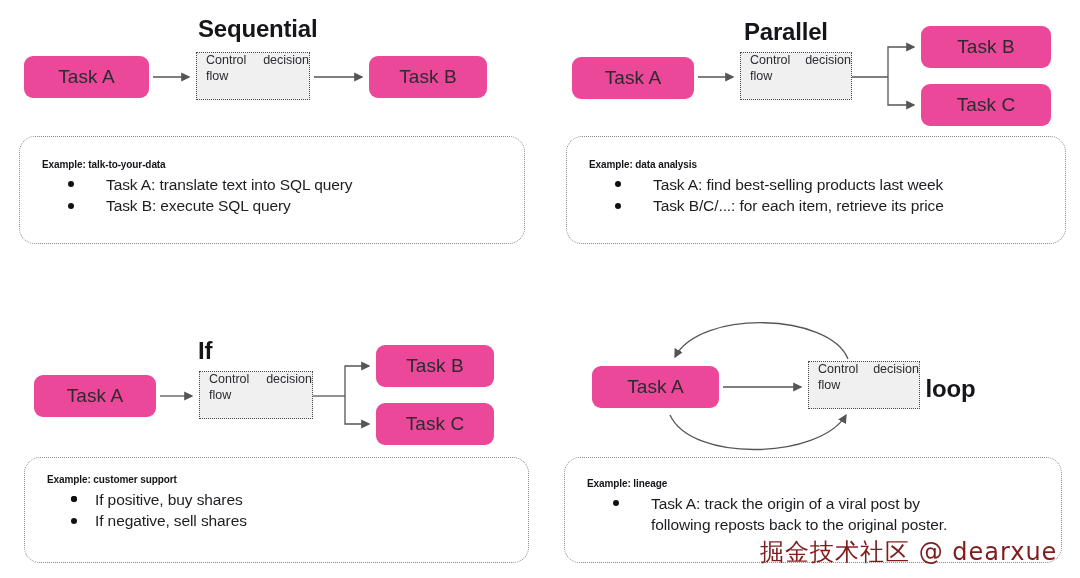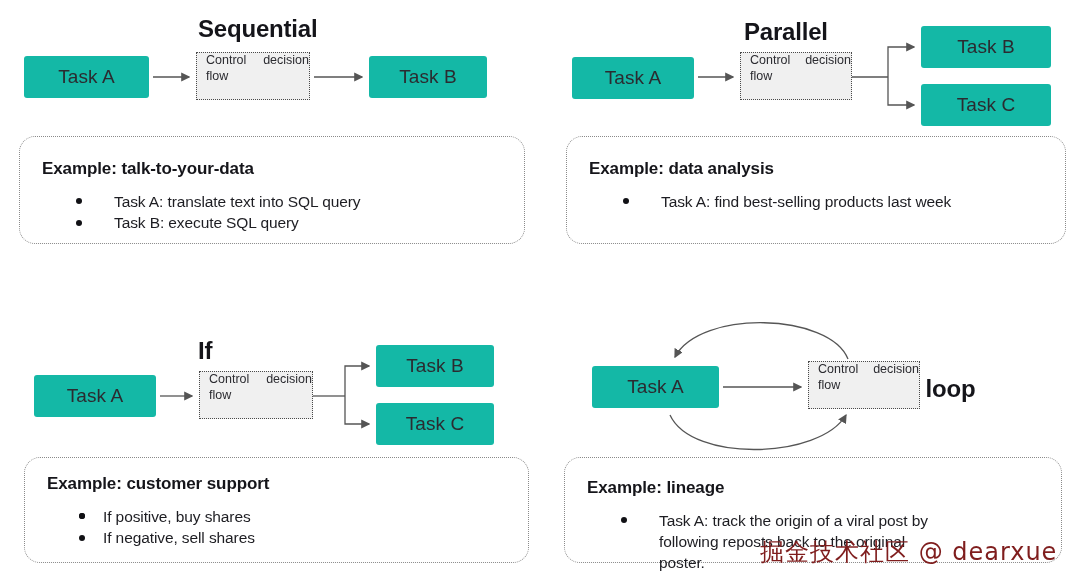--- a/index.html
+++ b/index.html
@@ -45,22 +45,22 @@
     position: absolute;
     font-size: 24px;
     font-weight: bold;
     letter-spacing: -0.2px;
     color: #15151a;
     white-space: nowrap;
   }
 
   .task-box {
     position: absolute;
-    background: #14b8a6;
-    border-radius: 3px;
+    background: #ec4899;
+    border-radius: 9px;
     display: flex;
     align-items: center;
     justify-content: center;
     font-size: 19px;
     color: #2b2b30;
     letter-spacing: 0.1px;
   }
 
   .decision-box {
     position: absolute;
@@ -81,29 +81,29 @@
     position: absolute;
     border: 1.6px dotted #8a8a8a;
     border-radius: 16px;
     box-sizing: border-box;
     background: transparent;
   }
   .example-inner {
     padding: 22px 18px 14px 22px;
   }
   .example-heading {
-    font-size: 17px;
+    font-size: 10px;
     font-weight: bold;
     color: #15151a;
     margin: 0 0 3px 0;
     letter-spacing: -0.1px;
   }
   .example-list {
     list-style: none;
-    margin: 12px;
+    margin: 4px;
     padding: 0;
   }
   .example-list li {
     position: relative;
     padding-left: 60px;
     font-size: 15.5px;
     line-height: 1.37;
     color: #1d1d22;
     letter-spacing: -0.1px;
   }
@@ -198,20 +198,21 @@
       <path d="M348,77 L348,47 L374,47" stroke="#555555" stroke-width="1.3" fill="none" marker-end="url(#ah-par)"></path>
       <path d="M348,77 L348,105 L374,105" stroke="#555555" stroke-width="1.3" fill="none" marker-end="url(#ah-par)"></path>
     </svg>
   </div>
 
   <div class="example-box" style="left:26px; top:136px; width:500px; height:108px;">
     <div class="example-inner">
       <div class="example-heading">Example: data analysis</div>
       <ul class="example-list">
         <li><span class="bullet"></span><span>Task A:  find best-selling products last week</span></li>
+        <li><span class="bullet"></span><span>Task B/C/...: for each item, retrieve its price</span></li>
       </ul>
     </div>
   </div>
 </div>
 
 <div class="quadrant" id="q-if">
 
   <div class="diagram">
     <div class="flow-title" style="left:198px; top:48px;">If</div>
 

